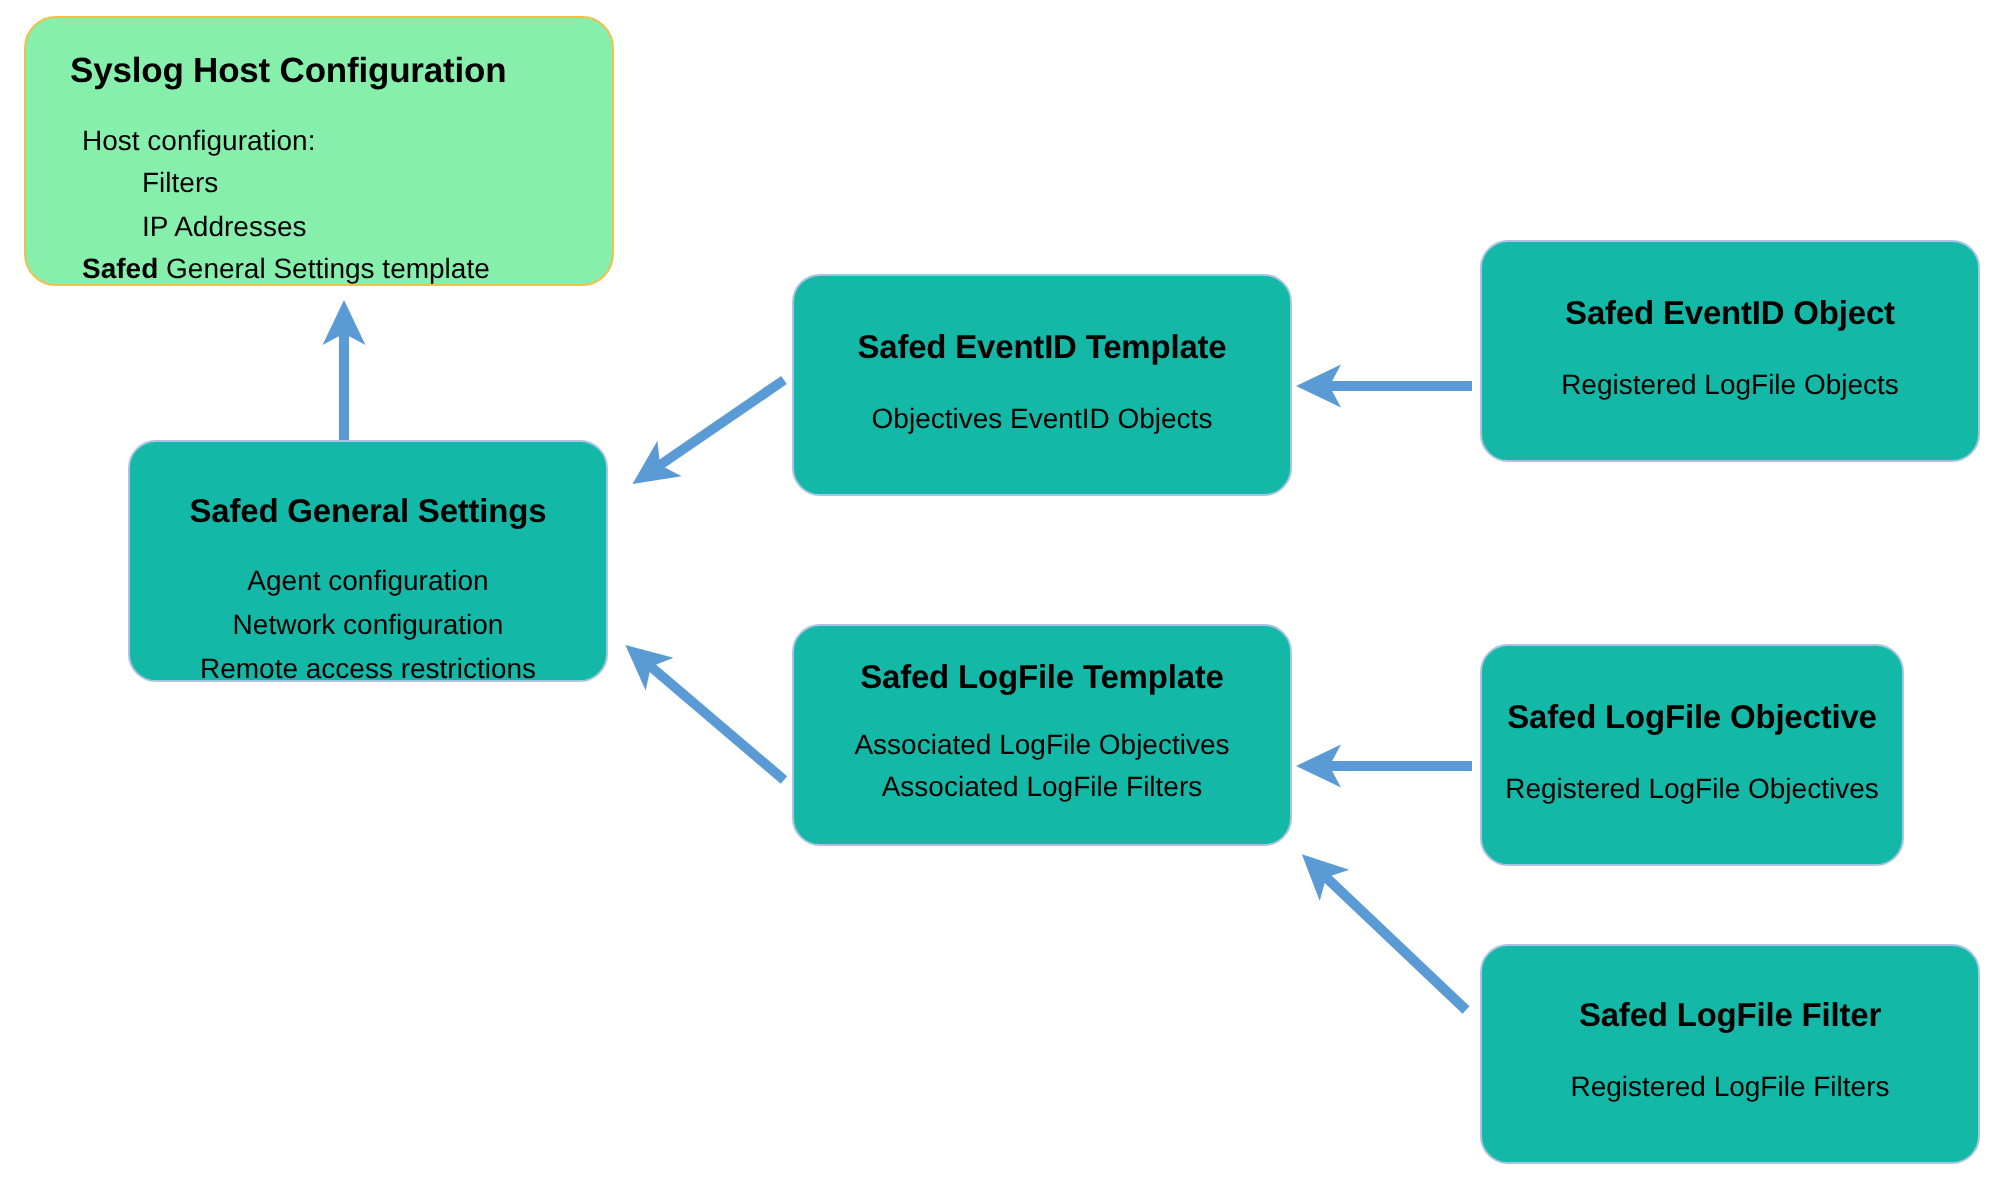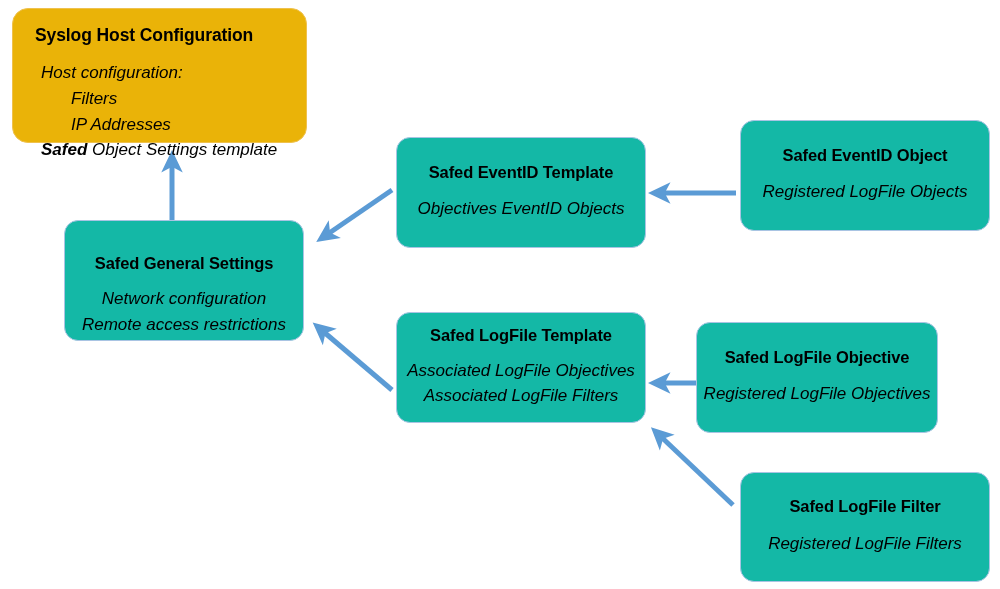--- a/index.html
+++ b/index.html
@@ -33,42 +33,41 @@
     box-sizing: border-box;
     border-radius: 14px;
     z-index: 2;
     display: flex;
     flex-direction: column;
     align-items: center;
     justify-content: center;
     text-align: center;
   }
   .node.host {
-    background: #eab308;
+    background: #86efac;
     border: 1.6px solid #efc14d;
     border-radius: 16px;
     align-items: flex-start;
     justify-content: flex-start;
   }
   .node.blue {
     background: #14b8a6;
     border: 1.4px solid #a9c4e3;
   }
   .node-title {
     font-weight: bold;
     color: #000000;
     font-size: 16.5px;
     line-height: 1.2;
     letter-spacing: -0.1px;
   }
   .node-body {
     color: #000000;
-    font-size: 17px;
+    font-size: 14px;
     line-height: 1.52;
-    font-style: italic;
   }
   .host .node-title {
     font-size: 17.5px;
     margin: 16px 0 0 22px;
     text-align: left;
   }
   .host .node-body {
     margin: 14px 0 0 28px;
     text-align: left;
   }
@@ -119,27 +118,28 @@
       <line x1="733" y1="505" x2="656" y2="432" stroke="#5b9bd5" stroke-width="5" marker-end="url(#ah)"></line>
     </g>
   </svg>
 
   <div class="node host" style="left:12px; top:8px; width:295px; height:135px;">
     <div class="node-title">Syslog Host Configuration</div>
     <div class="node-body">
       <div>Host configuration:</div>
       <div class="indent-1">Filters</div>
       <div class="indent-1">IP Addresses</div>
-      <div><b>Safed</b><span> Object Settings template</span></div>
+      <div><b>Safed</b><span> General Settings template</span></div>
     </div>
   </div>
 
   <div class="node blue" style="left:64px; top:220px; width:240px; height:121px;">
     <div class="node-title gs-title">Safed General Settings</div>
     <div class="node-body gs-body">
+      <div>Agent configuration</div>
       <div>Network configuration</div>
       <div>Remote access restrictions</div>
     </div>
   </div>
 
   <div class="node blue" style="left:396px; top:137px; width:250px; height:111px;">
     <div class="node-title tpl-title">Safed EventID Template</div>
     <div class="node-body">
       <div>Objectives EventID Objects</div>
     </div>
@@ -153,21 +153,21 @@
   </div>
 
   <div class="node blue" style="left:396px; top:312px; width:250px; height:111px;">
     <div class="node-title lgf-title">Safed LogFile Template</div>
     <div class="node-body lgf-body">
       <div>Associated LogFile Objectives</div>
       <div>Associated LogFile Filters</div>
     </div>
   </div>
 
-  <div class="node blue" style="left:696px; top:322px; width:242px; height:111px;">
+  <div class="node blue" style="left:740px; top:322px; width:212px; height:111px;">
     <div class="node-title obj-title">Safed LogFile Objective</div>
     <div class="node-body">
       <div>Registered LogFile Objectives</div>
     </div>
   </div>
 
   <div class="node blue" style="left:740px; top:472px; width:250px; height:110px;">
     <div class="node-title obj-title">Safed LogFile Filter</div>
     <div class="node-body">
       <div>Registered LogFile Filters</div>

